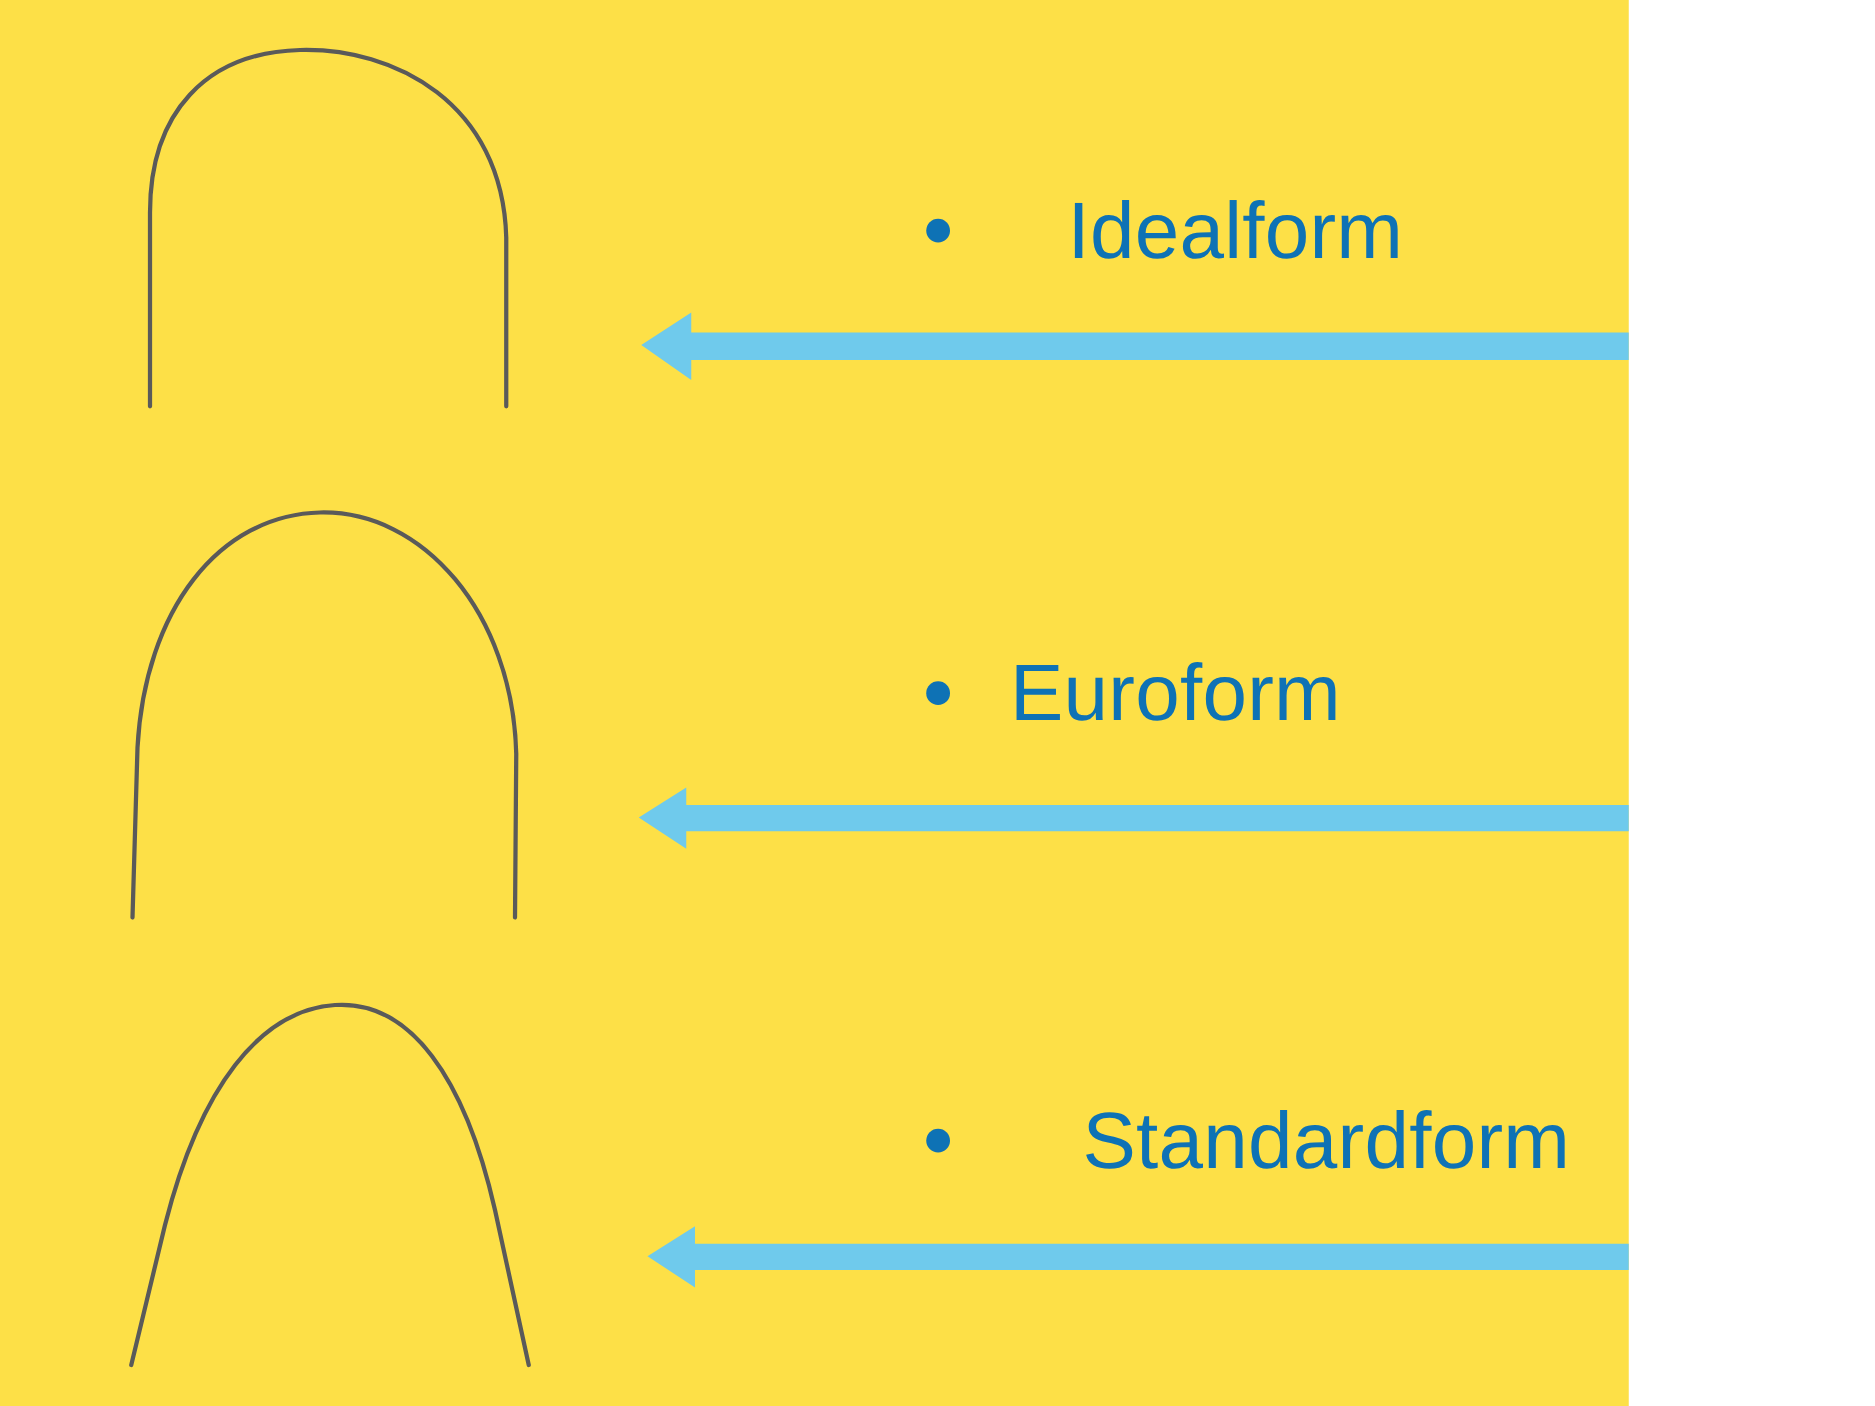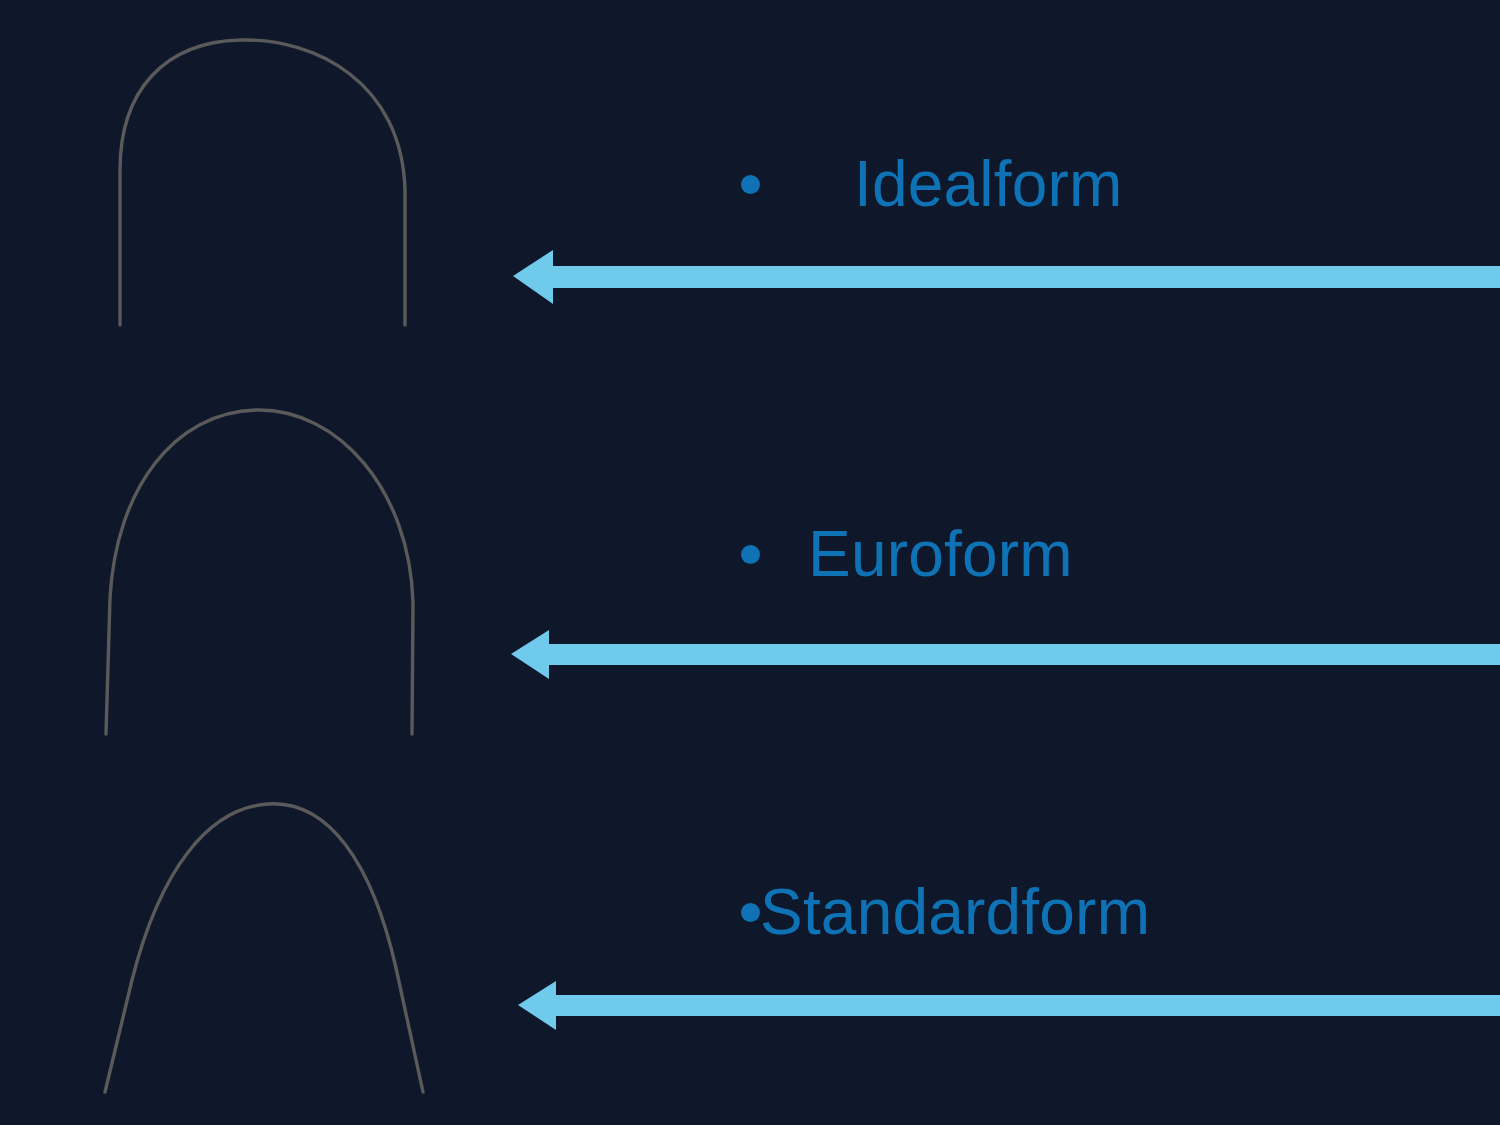--- a/index.html
+++ b/index.html
@@ -3,23 +3,23 @@
 <meta charset="utf-8">
 <title>Archwire Forms</title>
 <style>
   html, body {
     margin: 0;
     padding: 0;
     background: #ffffff;
   }
   #slide {
     position: relative;
-    width: 1500px;
+    width: 1303px;
     height: 1125px;
-    background: #0f172a;
+    background: #fde047;
     overflow: hidden;
     font-family: "Liberation Sans", "DejaVu Sans", sans-serif;
   }
 
   
   .wire-figure {
     position: absolute;
     left: 0;
     top: 0;
   }
@@ -115,16 +115,16 @@
   </div>
 
   <div class="arrow" style="left:512px; top:978px;">
     <svg width="1000" height="56" viewBox="0 0 1000 56" aria-hidden="true">
       <path d="M 6 27 L 44 3 L 44 17 L 1000 17 L 1000 38 L 44 38 L 44 52 Z" fill="#6FCAEC"></path>
     </svg>
   </div>
 
   <div class="bullet-row" style="left:741px; top:880px;">
     <span class="bullet-dot"></span>
-    <span class="bullet-label" style="">Standardform</span>
+    <span class="bullet-label" style="margin-left:106px;">Standardform</span>
   </div>
 
 </div>
 
 </body></html>

